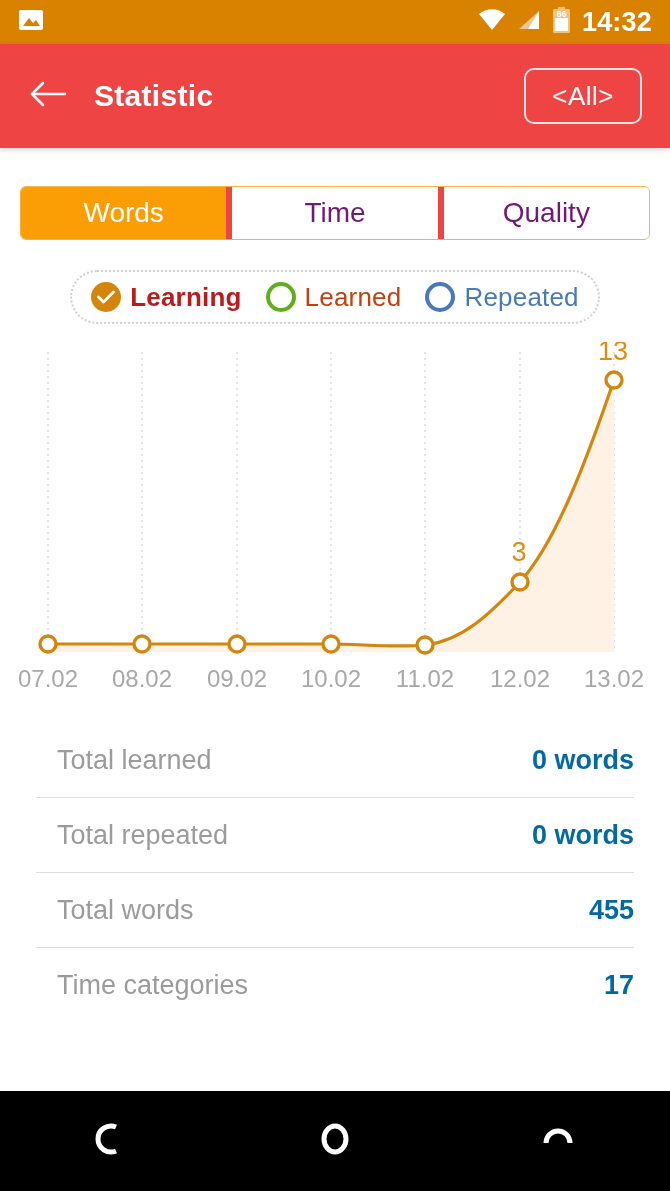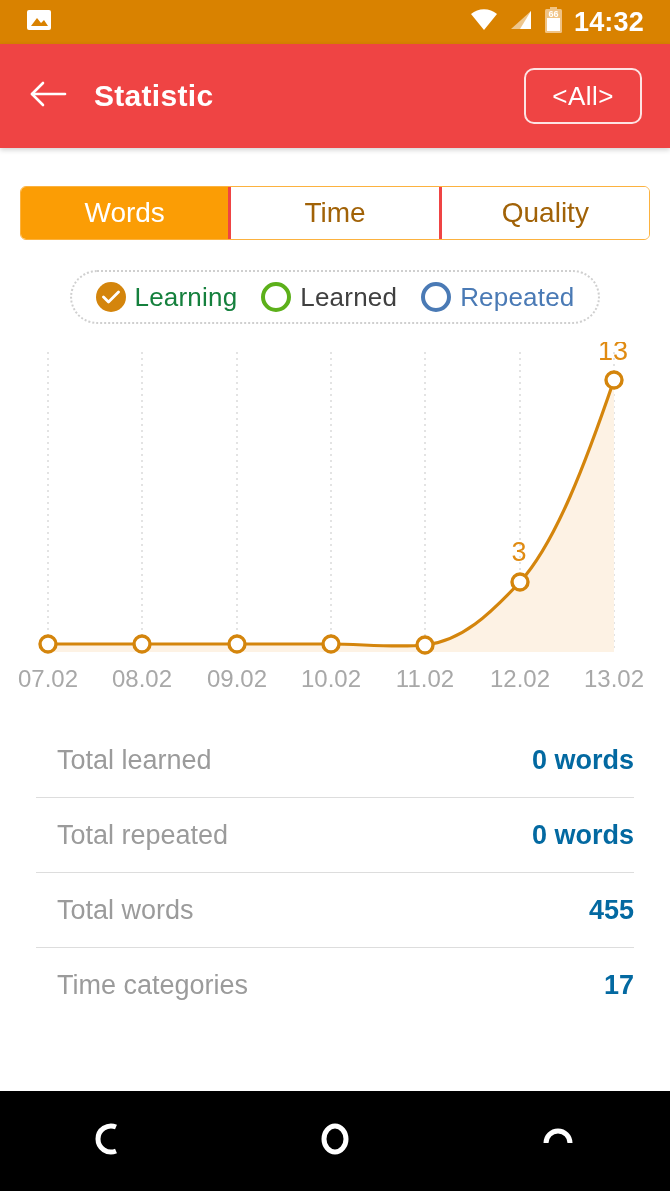--- a/index.html
+++ b/index.html
@@ -14,21 +14,21 @@
     overflow: hidden;
     position: relative;
   }
 
   
   .status-bar {
     height: 44px;
     background: #d98200;
     display: flex;
     align-items: center;
-    padding: 0 26px;
+    padding: 0 18px;
     box-sizing: border-box;
   }
   .status-left { display: flex; align-items: center; gap: 10px; }
   .status-right {
     margin-left: auto;
     display: flex;
     align-items: center;
     gap: 11px;
   }
   .status-time {
@@ -93,22 +93,22 @@
     border-radius: 6px;
     overflow: hidden;
     background: #ffffff;
   }
   .seg {
     flex: 1;
     display: flex;
     align-items: center;
     justify-content: center;
     font-size: 28px;
-    color: #a16207;
-    border-left: 3px solid #ef4444;
+    color: #701a75;
+    border-left: 6px solid #ef4444;
     background: #ffffff;
     box-sizing: border-box;
   }
   .seg:first-child { border-left: none; }
   .seg.active {
     background: #fb9d05;
     color: #ffffff;
   }
 
   
@@ -250,25 +250,25 @@
     <div class="seg">Quality</div>
   </div>
 
   <div class="legend-wrap">
     <div class="legend-item">
       <span class="dot filled" style="background:#d4850c;">
         <svg width="18" height="14" viewBox="0 0 18 14">
           <path d="M1.5 7 L6.5 12 L16.5 2" stroke="#ffffff" stroke-width="2.8" fill="none" stroke-linecap="round" stroke-linejoin="round"></path>
         </svg>
       </span>
-      <span class="legend-label" style="color:#15803d;">Learning</span>
+      <span class="legend-label" style="color:#b91c1c;font-weight:bold;">Learning</span>
     </div>
     <div class="legend-item">
       <span class="dot hollow" style="border-color:#5cb01a;"></span>
-      <span class="legend-label" style="color:#404040;text-align:right;">Learned</span>
+      <span class="legend-label" style="color:#c2410c;text-align:right;">Learned</span>
     </div>
     <div class="legend-item">
       <span class="dot hollow" style="border-color:#4a7ab5;"></span>
       <span class="legend-label" style="color:#4a7ab5;">Repeated</span>
     </div>
   </div>
 
   <div class="chart-box">
     <svg class="chart-svg" width="670" height="355" viewBox="0 0 670 355">
       <g>

